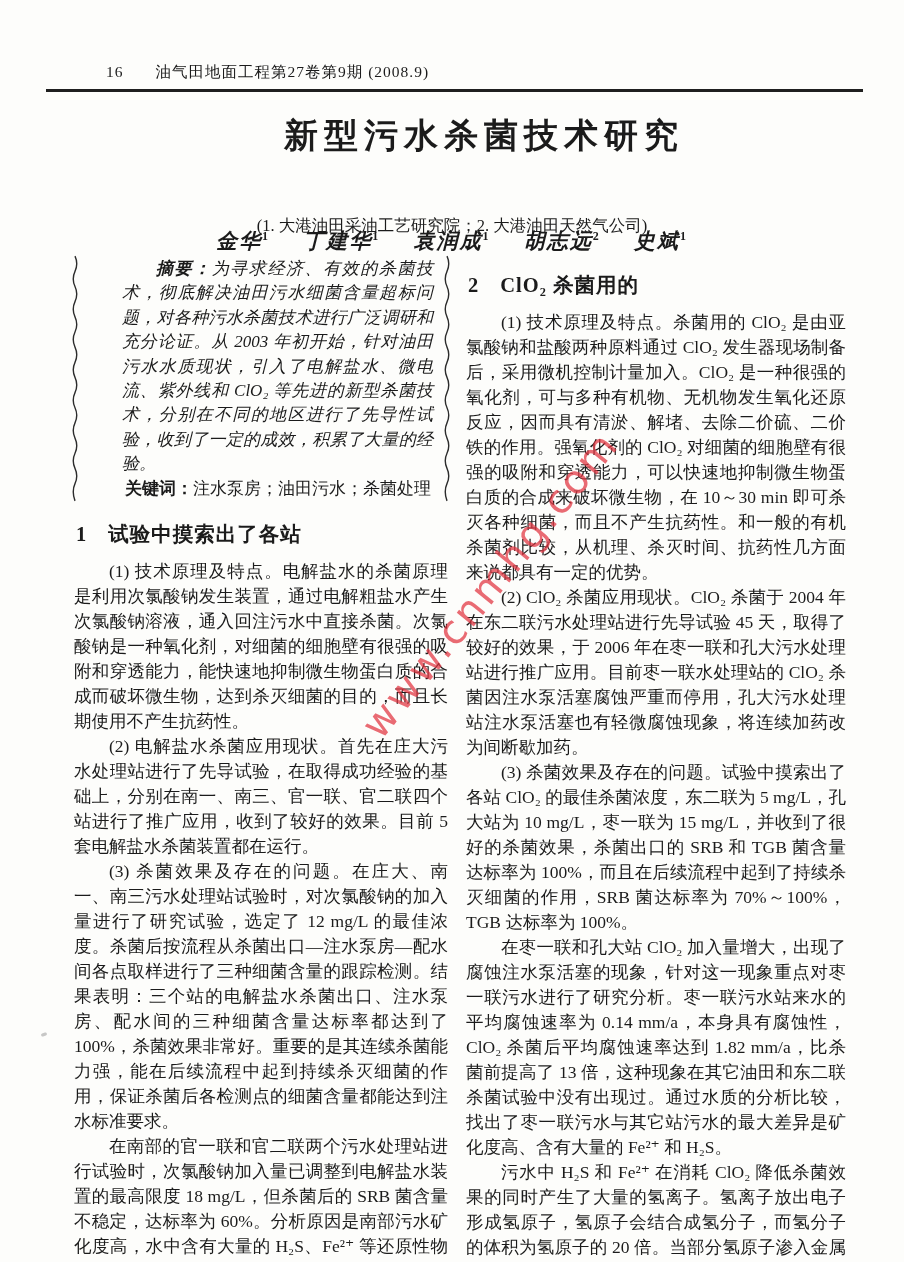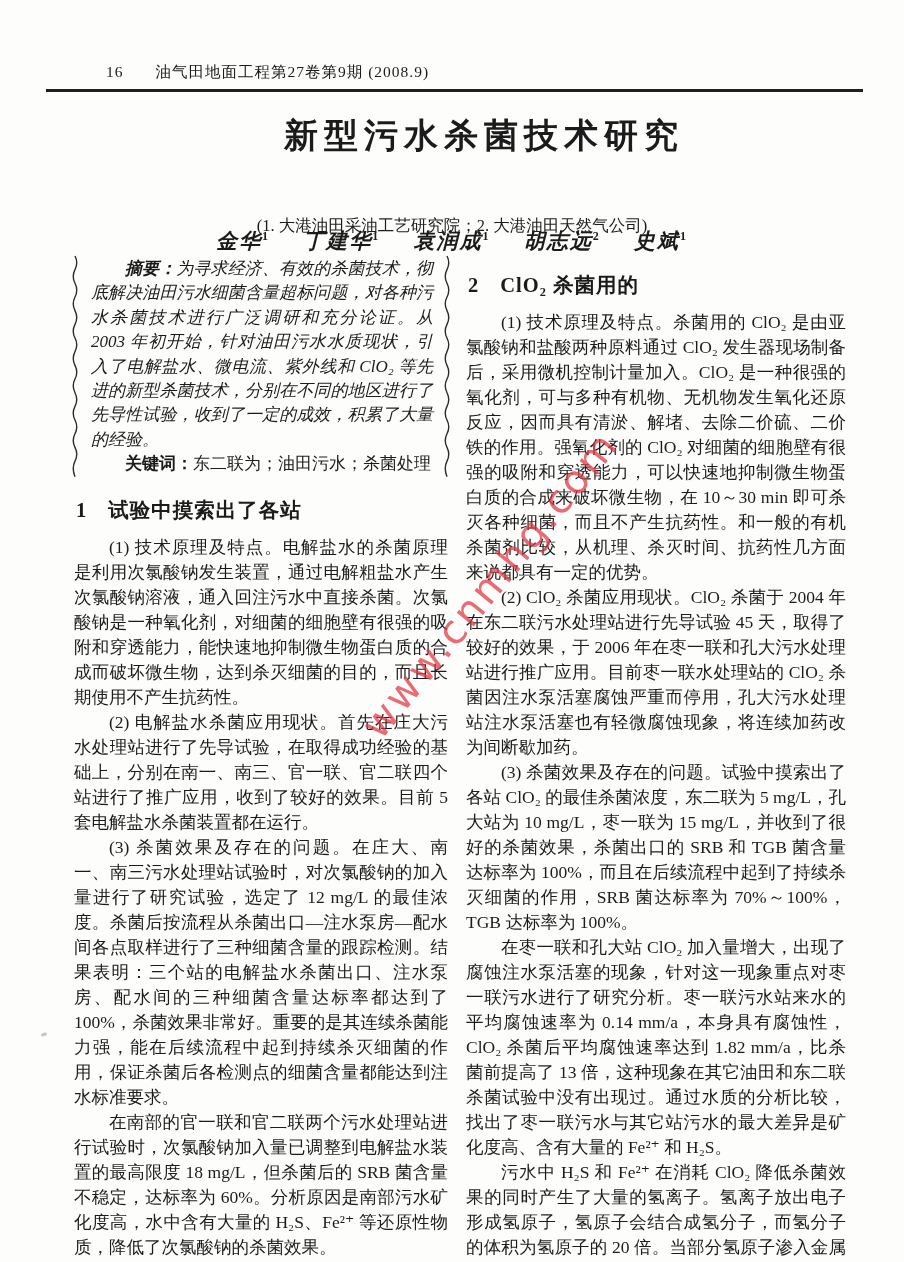--- a/index.html
+++ b/index.html
@@ -23,21 +23,21 @@
   .affiliation{position:absolute;top:215px;left:0;width:100%;text-align:center;font-size:16.5px;}
   
   .col{position:absolute;top:254px;}
   .col-left{left:74px;width:374px;}
   .col-right{left:466px;width:380px;}
   .col p{margin:0;font-size:17.5px;line-height:25px;text-align:justify;text-indent:2em;
     text-justify:inter-ideograph;}
   
   .abstract-box{position:relative;padding:3px 15px 2px 17px;}
   .abstract-box p{font-size:17px;line-height:24.4px;}
-  .abstract-box .abs{font-style:italic;}
+  .abstract-box .abs{font-style:italic;margin-left:31px;}
   .abstract-box b{font-style:inherit;}
   .wavy{position:absolute;top:0;width:8px;height:100%;}
   .wavy-left{left:-3px;}
   .wavy-right{right:-3px;}
   
   .sec-heading{margin:17px 0 11px 2px;font-size:20.5px;font-weight:bold;letter-spacing:1px;}
   .sec-heading .sec-num{margin-right:21px;}
   
   .watermark{
     position:absolute;left:352px;top:718px;z-index:5;
@@ -75,21 +75,21 @@
   <div class="col col-left">
 
     <div class="abstract-box">
       <svg class="wavy wavy-left" viewBox="0 0 8 230" preserveAspectRatio="none">
         <path d="M4 2 Q7.5 9 4 16 T4 30 T4 44 T4 58 T4 72 T4 86 T4 100 T4 114 T4 128 T4 142 T4 156 T4 170 T4 184 T4 198 T4 212 T4 228" fill="none" stroke="#2c2c2c" stroke-width="1.4"></path>
       </svg>
       <svg class="wavy wavy-right" viewBox="0 0 8 230" preserveAspectRatio="none">
         <path d="M4 2 Q7.5 9 4 16 T4 30 T4 44 T4 58 T4 72 T4 86 T4 100 T4 114 T4 128 T4 142 T4 156 T4 170 T4 184 T4 198 T4 212 T4 228" fill="none" stroke="#2c2c2c" stroke-width="1.4"></path>
       </svg>
       <p class="abs"><b>摘要：</b><span>为寻求经济、有效的杀菌技术，彻底解决油田污水细菌含量超标问题，对各种污水杀菌技术进行广泛调研和充分论证。从 2003 年初开始，针对油田污水水质现状，引入了电解盐水、微电流、紫外线和 ClO₂ 等先进的新型杀菌技术，分别在不同的地区进行了先导性试验，收到了一定的成效，积累了大量的经验。</span></p>
-      <p><b>关键词：</b><span>东二联为；油田污水；杀菌处理</span></p>
+      <p><b>关键词：</b><span>注水泵房；油田污水；杀菌处理</span></p>
     </div>
 
     <div class="sec-heading">
       <span class="sec-num">1</span><span>试验中摸索出了各站</span>
     </div>
 
     <p>(1) 技术原理及特点。电解盐水的杀菌原理是利用次氯酸钠发生装置，通过电解粗盐水产生次氯酸钠溶液，通入回注污水中直接杀菌。次氯酸钠是一种氧化剂，对细菌的细胞壁有很强的吸附和穿透能力，能快速地抑制微生物蛋白质的合成而破坏微生物，达到杀灭细菌的目的，而且长期使用不产生抗药性。</p>
     <p>(2) 电解盐水杀菌应用现状。首先在庄大污水处理站进行了先导试验，在取得成功经验的基础上，分别在南一、南三、官一联、官二联四个站进行了推广应用，收到了较好的效果。目前 5 套电解盐水杀菌装置都在运行。</p>
     <p>(3) 杀菌效果及存在的问题。在庄大、南一、南三污水处理站试验时，对次氯酸钠的加入量进行了研究试验，选定了 12 mg/L 的最佳浓度。杀菌后按流程从杀菌出口—注水泵房—配水间各点取样进行了三种细菌含量的跟踪检测。结果表明：三个站的电解盐水杀菌出口、注水泵房、配水间的三种细菌含量达标率都达到了 100%，杀菌效果非常好。重要的是其连续杀菌能力强，能在后续流程中起到持续杀灭细菌的作用，保证杀菌后各检测点的细菌含量都能达到注水标准要求。</p>
     <p>在南部的官一联和官二联两个污水处理站进行试验时，次氯酸钠加入量已调整到电解盐水装置的最高限度 18 mg/L，但杀菌后的 SRB 菌含量不稳定，达标率为 60%。分析原因是南部污水矿化度高，水中含有大量的 H₂S、Fe²⁺ 等还原性物质，降低了次氯酸钠的杀菌效果。</p>

